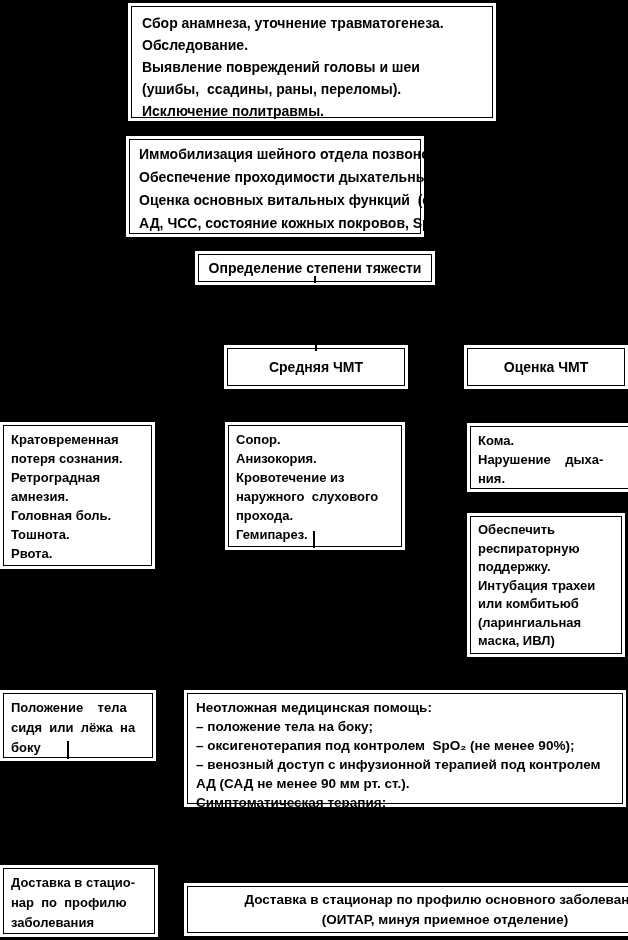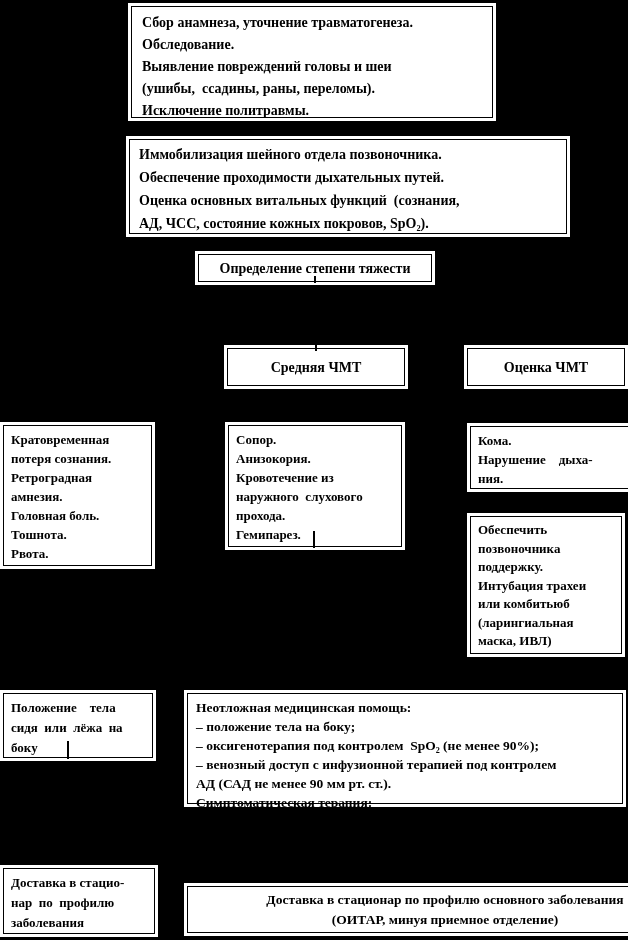--- a/index.html
+++ b/index.html
@@ -1,35 +1,35 @@
 <!DOCTYPE html>
 <html><head>
 <meta charset="utf-8">
 <style>
   html,body{margin:0;padding:0;background:#000;}
   .stage{
     position:relative;width:628px;height:940px;background:#000;overflow:hidden;
-    font-family:Liberation Serif, serif;
+    font-family:Liberation Sans, sans-serif;
     font-weight:bold;color:#000;
   }
   .box{
     position:absolute;background:#fff;border:1px solid #000;
     box-shadow:0 0 0 3px #fff;box-sizing:border-box;
   }
   .txt{
     white-space:pre;font-size:13px;line-height:19px;padding:4px 7px;
   }
   .centered{display:flex;align-items:center;justify-content:center;text-align:center;}
   .centered .txt{white-space:pre-line;padding:2px 4px;}
   .connector{position:absolute;background:#000;width:2px;}
 
   
   #box-anamnesis{left:131px;top:6px;width:362px;height:112px;}
   #box-anamnesis .txt{font-size:14px;line-height:22px;padding:5px 10px;}
-  #box-immobilization{left:129px;top:139px;width:438px;height:95px;}
+  #box-immobilization{left:129px;top:139px;width:292px;height:95px;}
   #box-immobilization .txt{font-size:14px;line-height:23px;padding:3px 9px;}
   #box-severity{left:198px;top:254px;width:234px;height:28px;}
   #box-severity .txt{font-size:14px;}
   #hdr-light{left:3px;top:348px;width:152px;height:38px;}
   #hdr-medium{left:227px;top:348px;width:178px;height:38px;}
   #hdr-severe{left:467px;top:348px;width:158px;height:38px;}
   .hdr .txt{font-size:14px;}
   #box-light-symptoms{left:3px;top:425px;width:149px;height:141px;}
   #box-medium-symptoms{left:228px;top:425px;width:174px;height:122px;}
   #box-severe-symptoms{left:470px;top:426px;width:178px;height:63px;}
@@ -101,21 +101,21 @@
   </div>
 
   <div class="box" id="box-severe-symptoms">
     <div class="txt">Кома.
 Нарушение    дыха-
 ния.</div>
   </div>
 
   <div class="box" id="box-respiratory">
     <div class="txt">Обеспечить
-позвоночника
+респираторную
 поддержку.
 Интубация трахеи
 или комбитьюб
 (ларингиальная
 маска, ИВЛ)</div>
   </div>
 
   <div class="box" id="box-position">
     <div class="txt">Положение    тела
 сидя  или  лёжа  на

